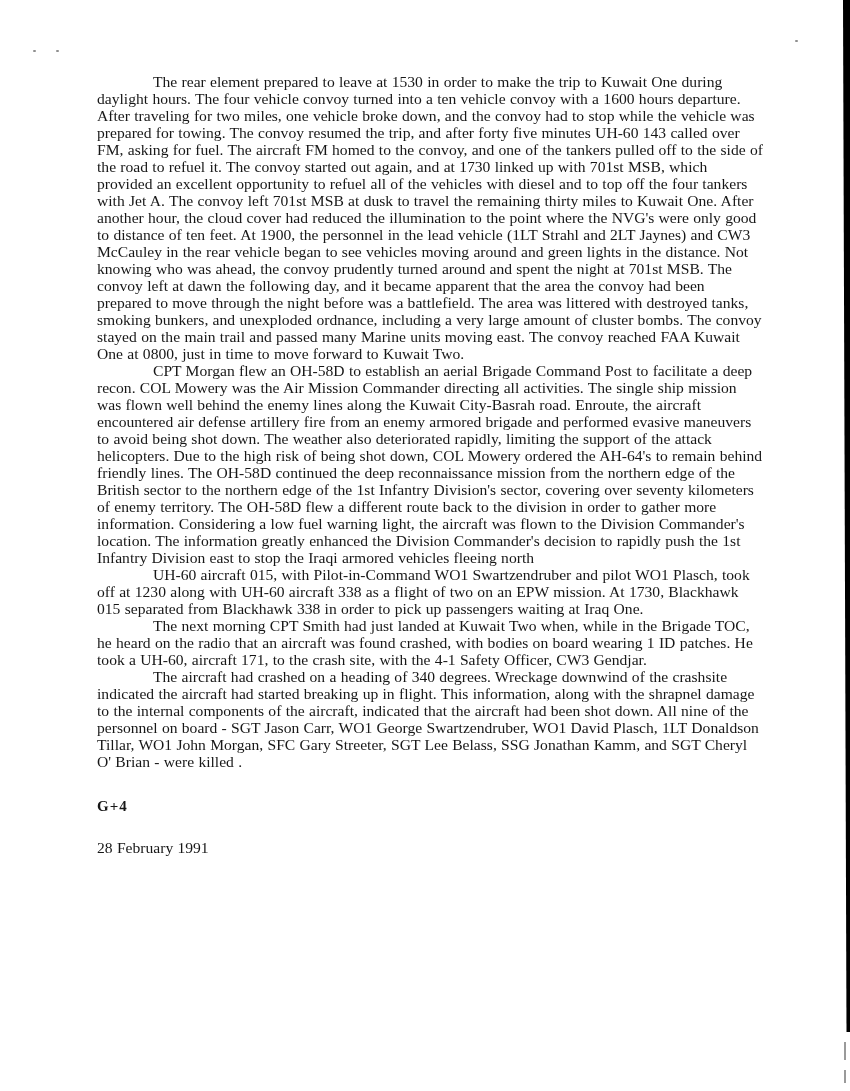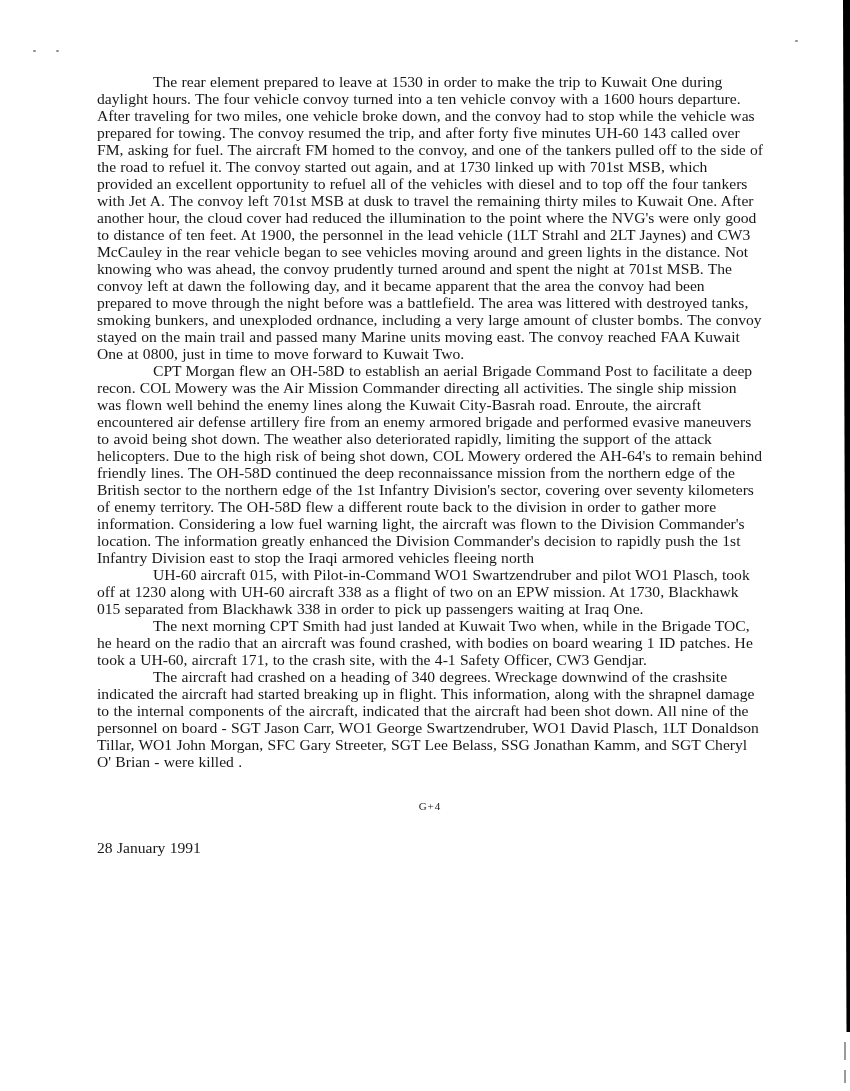--- a/index.html
+++ b/index.html
@@ -22,23 +22,23 @@
     text-align: left;
   }
   .para {
     margin: 0;
     text-indent: 56px;
     word-spacing: 0.4px;
   }
   .heading {
     margin-top: 28px;
     margin-bottom: 24px;
-    text-align: center;
-    font-weight: normal;
-    font-size: 11px;
+    text-align: left;
+    font-weight: bold;
+    font-size: 15px;
     letter-spacing: 1px;
   }
   .date-line {
     margin: 0 0 0 0;
     text-indent: 0;
   }
   .scan-bar {
     position: absolute;
     top: 0;
     right: 0;
@@ -67,21 +67,21 @@
     <div>
         <p class="para">The rear element prepared to leave at 1530 in order to make the trip to Kuwait One during daylight hours.  The four vehicle convoy turned into a ten vehicle convoy with a 1600 hours departure.  After traveling for two miles, one vehicle broke down, and the convoy had to stop while the vehicle was prepared for towing.  The convoy resumed the trip, and after forty five minutes UH-60 143 called over FM, asking for fuel.  The aircraft FM homed to the convoy, and one of the tankers pulled off to the side of the road to refuel it.  The convoy started out again, and at 1730 linked up with 701st MSB, which provided an excellent opportunity to refuel all of the vehicles with diesel and to top off the four tankers with Jet A.  The convoy left 701st MSB at dusk to travel the remaining thirty miles to Kuwait One.  After another hour, the cloud cover had reduced the illumination to the point where the NVG's were only good to distance of ten feet.  At 1900, the personnel in the lead vehicle (1LT Strahl and 2LT Jaynes) and CW3 McCauley in the rear vehicle began to see vehicles moving around and green lights in the distance.  Not knowing who was ahead, the convoy prudently turned around and spent the night at 701st MSB.  The convoy left at dawn the following day, and it became apparent that the area the convoy had been prepared to move through the night before was a battlefield.  The area was littered with destroyed tanks, smoking bunkers, and unexploded ordnance, including a very large amount of cluster bombs.  The convoy stayed on the main trail and passed many Marine units moving east.  The convoy reached FAA Kuwait One at 0800, just in time to move forward to Kuwait Two.</p>
         <p class="para">CPT Morgan flew an OH-58D to establish an aerial Brigade Command Post to facilitate a deep recon.  COL Mowery was the Air Mission Commander directing all activities.  The single ship mission was flown well behind the enemy lines along the Kuwait City-Basrah road.  Enroute, the aircraft encountered air defense artillery fire from an enemy armored brigade and performed evasive maneuvers to avoid being shot down.  The weather also deteriorated rapidly, limiting the support of the attack helicopters.  Due to the high risk of being shot down, COL Mowery ordered the AH-64's to remain behind friendly lines.  The OH-58D continued the deep reconnaissance mission from the northern edge of the British sector to the northern edge of the 1st Infantry Division's sector, covering over seventy kilometers of enemy territory.  The OH-58D flew a different route back to the division in order to gather more information.  Considering a low fuel warning light, the aircraft was flown to the Division Commander's location.  The information greatly enhanced the Division Commander's decision to rapidly push the 1st Infantry Division east to stop the Iraqi armored vehicles fleeing north</p>
         <p class="para">UH-60 aircraft 015, with Pilot-in-Command WO1 Swartzendruber and pilot WO1 Plasch, took off at 1230 along with UH-60 aircraft 338 as a flight of two on an EPW mission.  At 1730, Blackhawk 015 separated from Blackhawk 338 in order to pick up passengers waiting at Iraq One.</p>
         <p class="para">The next morning CPT Smith had just landed at Kuwait Two when, while in the Brigade TOC, he heard on the radio that an aircraft was found crashed, with bodies on board wearing 1 ID patches.  He took a UH-60, aircraft 171, to the crash site, with the 4-1 Safety Officer, CW3 Gendjar.</p>
         <p class="para">The aircraft had crashed on a heading of 340 degrees.  Wreckage downwind of the crashsite indicated the aircraft had started breaking up in flight.  This information, along with the shrapnel damage to the internal components of the aircraft, indicated that the aircraft had been shot down.  All nine of the personnel on board - SGT Jason Carr, WO1 George Swartzendruber, WO1 David Plasch, 1LT Donaldson Tillar, WO1 John Morgan, SFC Gary Streeter, SGT Lee Belass, SSG Jonathan Kamm, and SGT Cheryl O' Brian - were killed .</p>
       </div>
 
     <div class="heading">G+4</div>
 
-    <p class="para date-line">28 January 1991</p>
+    <p class="para date-line">28 February 1991</p>
 
   </div>
 
   <svg class="scan-bar" viewBox="0 0 8 1091" preserveAspectRatio="none">
     <polygon points="1,0 8,0 8,1032 4.5,1032" fill="#000000"></polygon>
   </svg>
 
   <div class="scan-dash" style="right:4px; top:1042px; height:18px;"></div>
   <div class="scan-dash" style="right:4px; top:1070px; height:13px;"></div>
 

